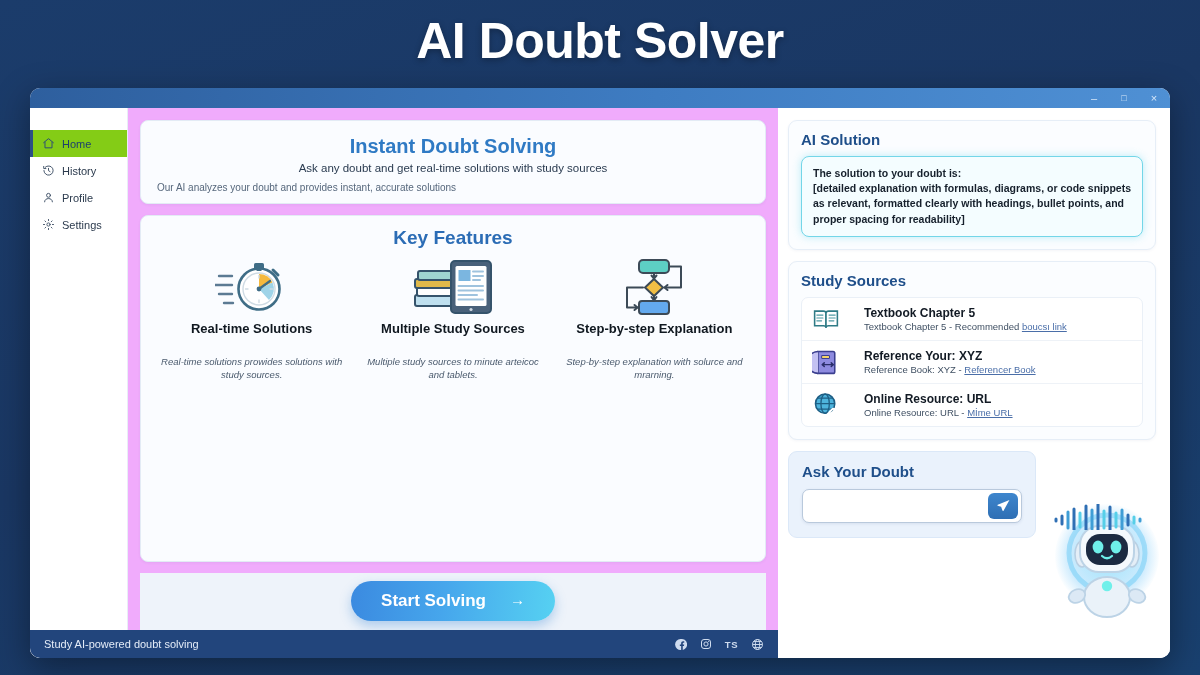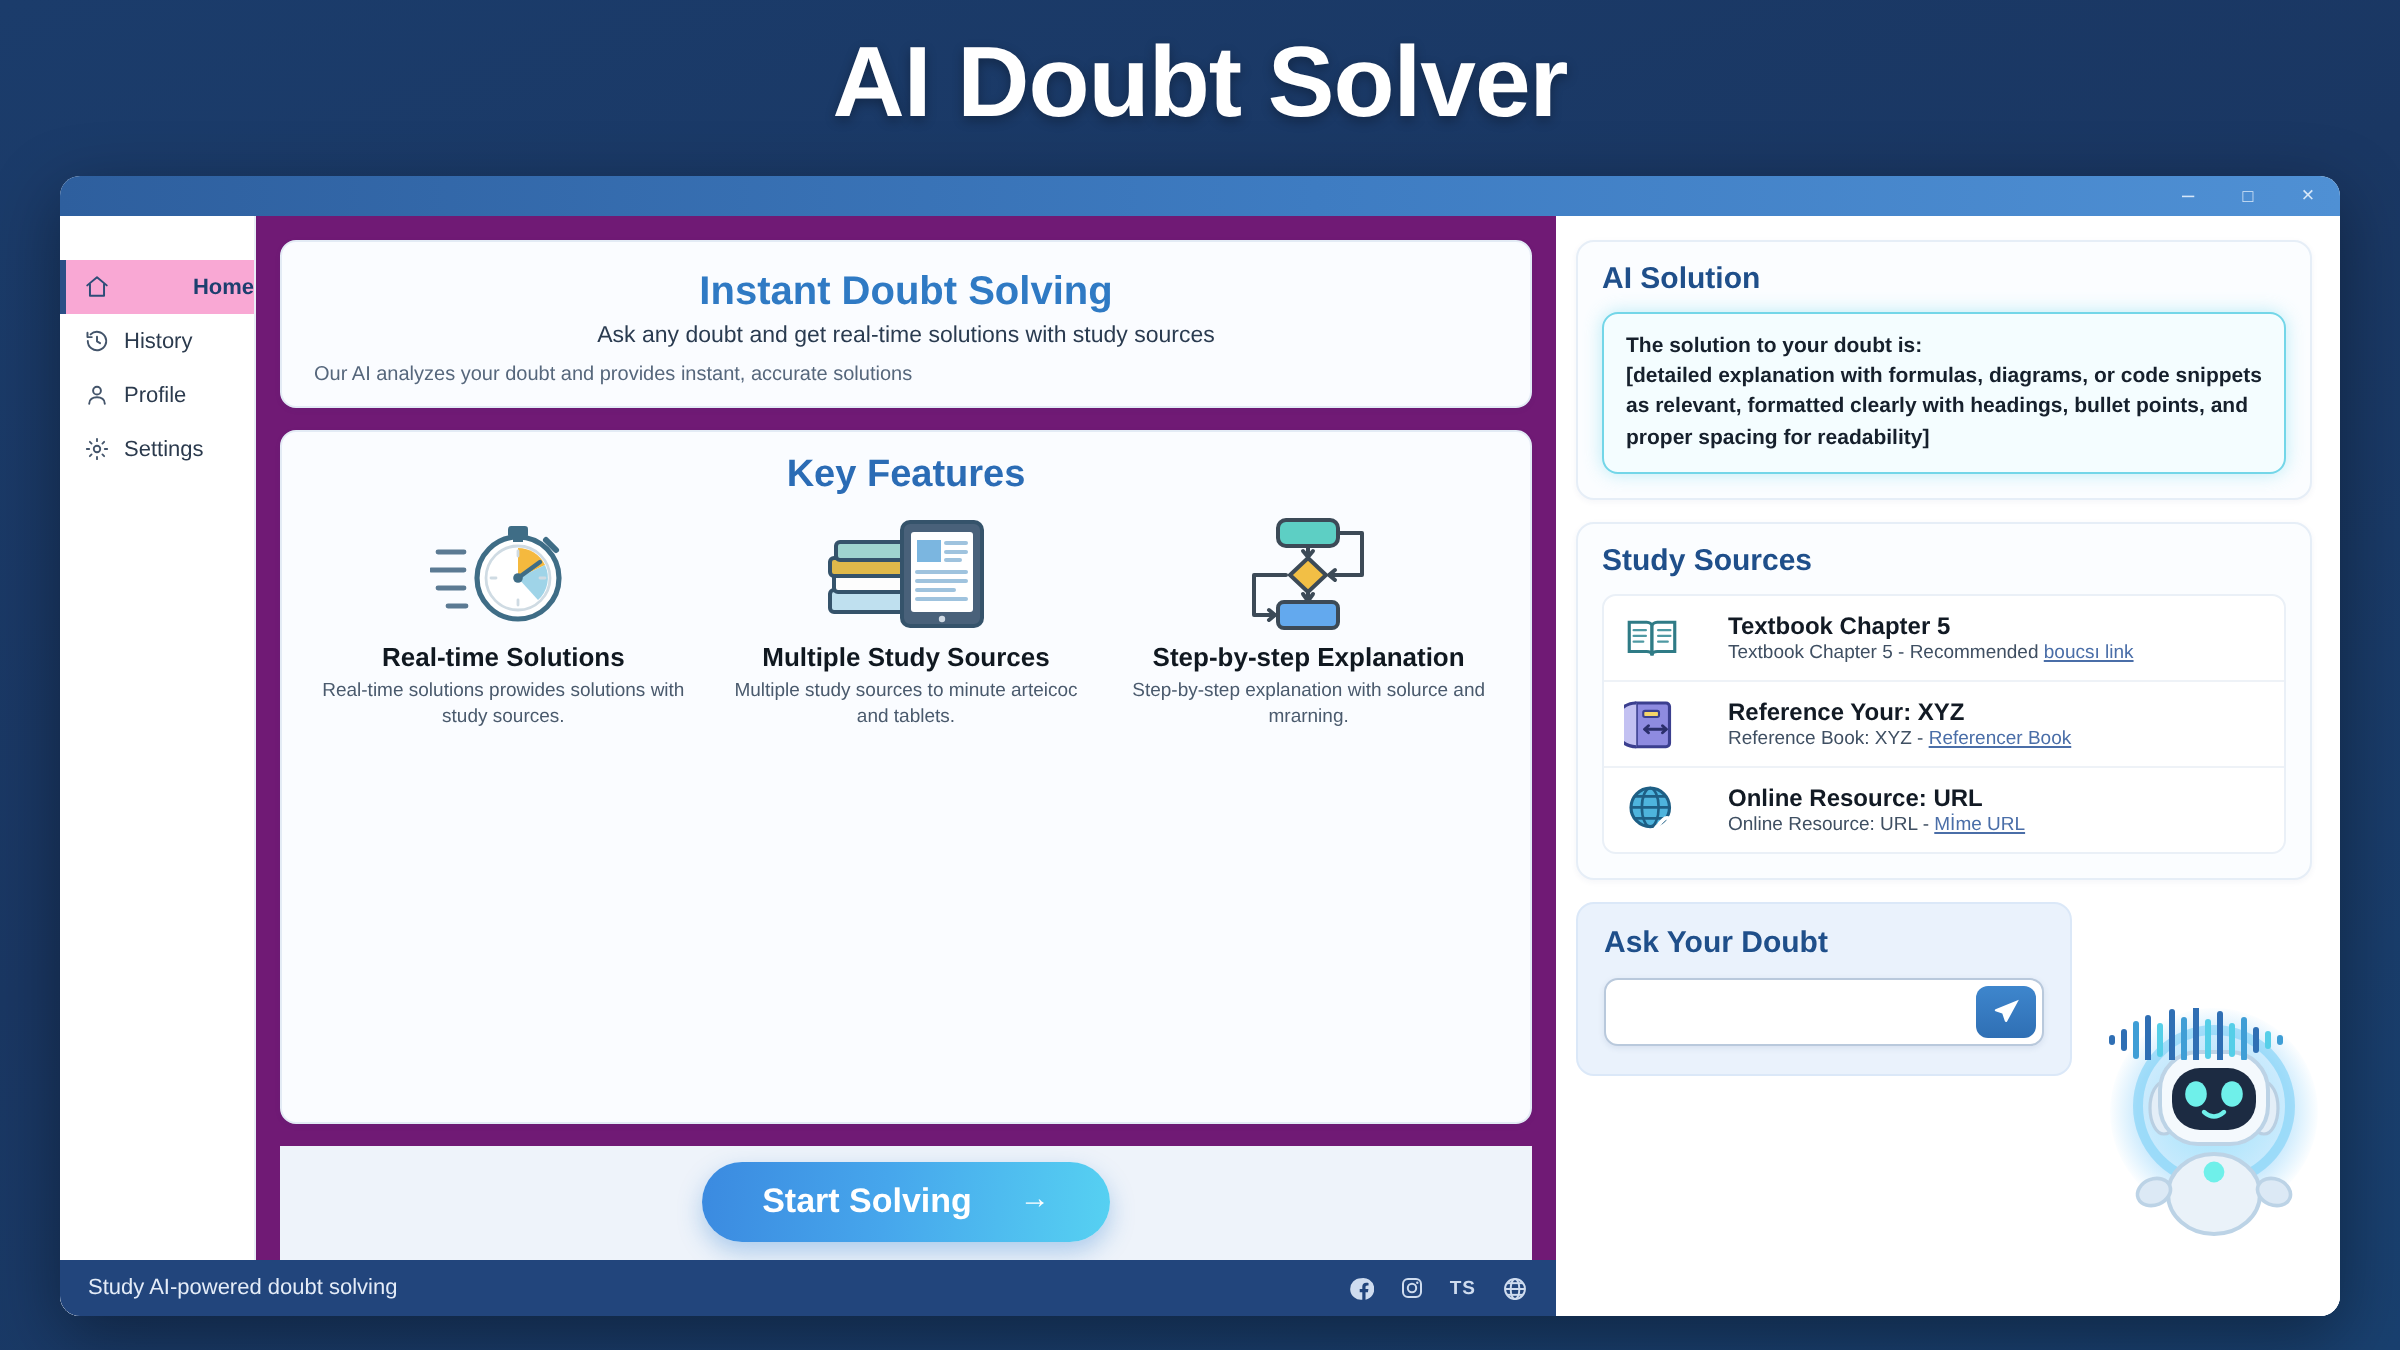--- a/index.html
+++ b/index.html
@@ -89,38 +89,37 @@
     display: flex;
     align-items: center;
     gap: 7px;
     height: 27px;
     padding-left: 12px;
     font-size: 11px;
     color: #2b3a4d;
     position: relative;
   }
   .side-item.active {
-    background: #f9a8d4;
+    background: #84cc16;
     color: #1d3f6e;
-    font-weight: bold;
-    justify-content: space-between;
+    font-weight: normal;
   }
   .side-item.active::before {
     content: "";
     position: absolute;
     left: 0; top: 0; bottom: 0;
     width: 3px;
     background: #2b4f86;
   }
   .side-ico { width: 13px; height: 13px; flex: 0 0 auto; display:block; }
 
   
   .main-stage {
     flex: 1;
-    background: #701a75;
+    background: #f0abfc;
     padding: 12px 12px 0 12px;
     display: flex;
     flex-direction: column;
     gap: 11px;
     min-width: 0;
   }
   .card {
     background: #fafcff;
     border: 1px solid #e3ebf5;
     border-radius: 8px;
@@ -191,22 +190,23 @@
   }
   .feat-name {
     font-size: 13px;
     font-weight: bold;
     color: #101820;
     margin-top: 4px;
   }
   .feat-desc {
     font-size: 9.5px;
     color: #4a5a6d;
-    margin-top: 4px;
+    margin-top: 20px;
     line-height: 1.35;
+    font-style: italic;
   }
 
   .cta-wrap {
     display: flex;
     justify-content: center;
     padding: 8px 0 9px 0;
     background: #eef3fa;
   }
   .cta {
     display: inline-flex;

